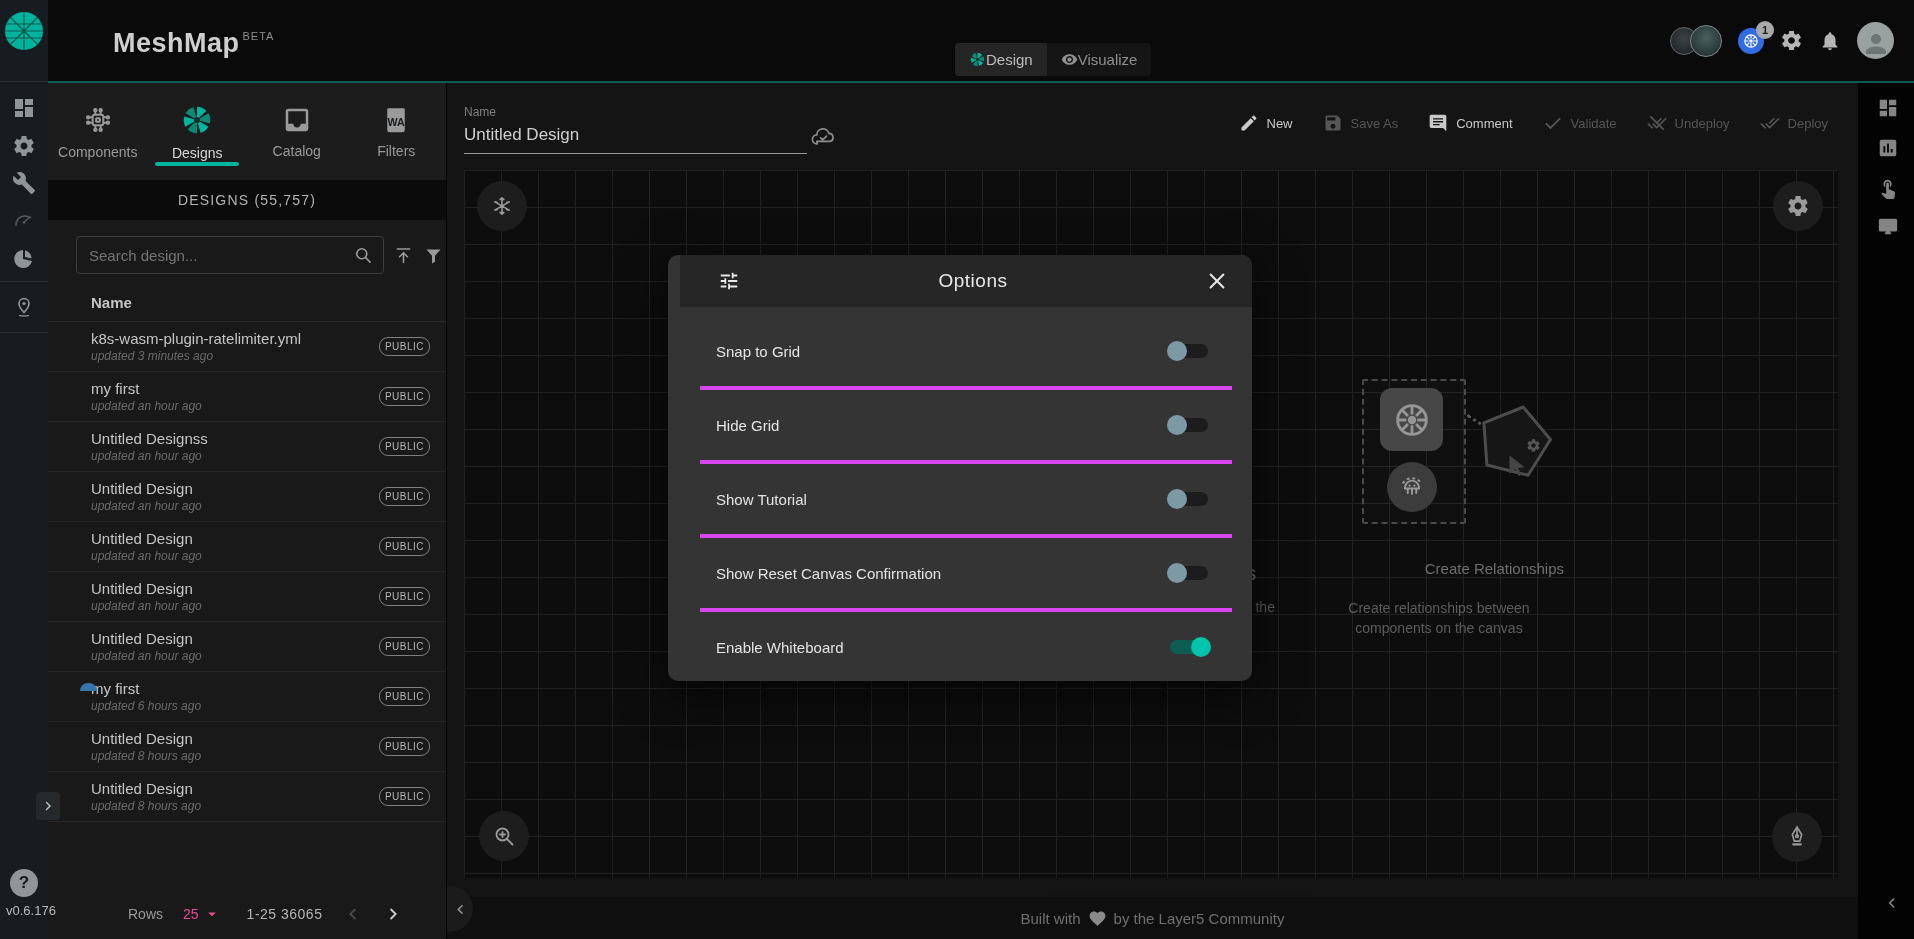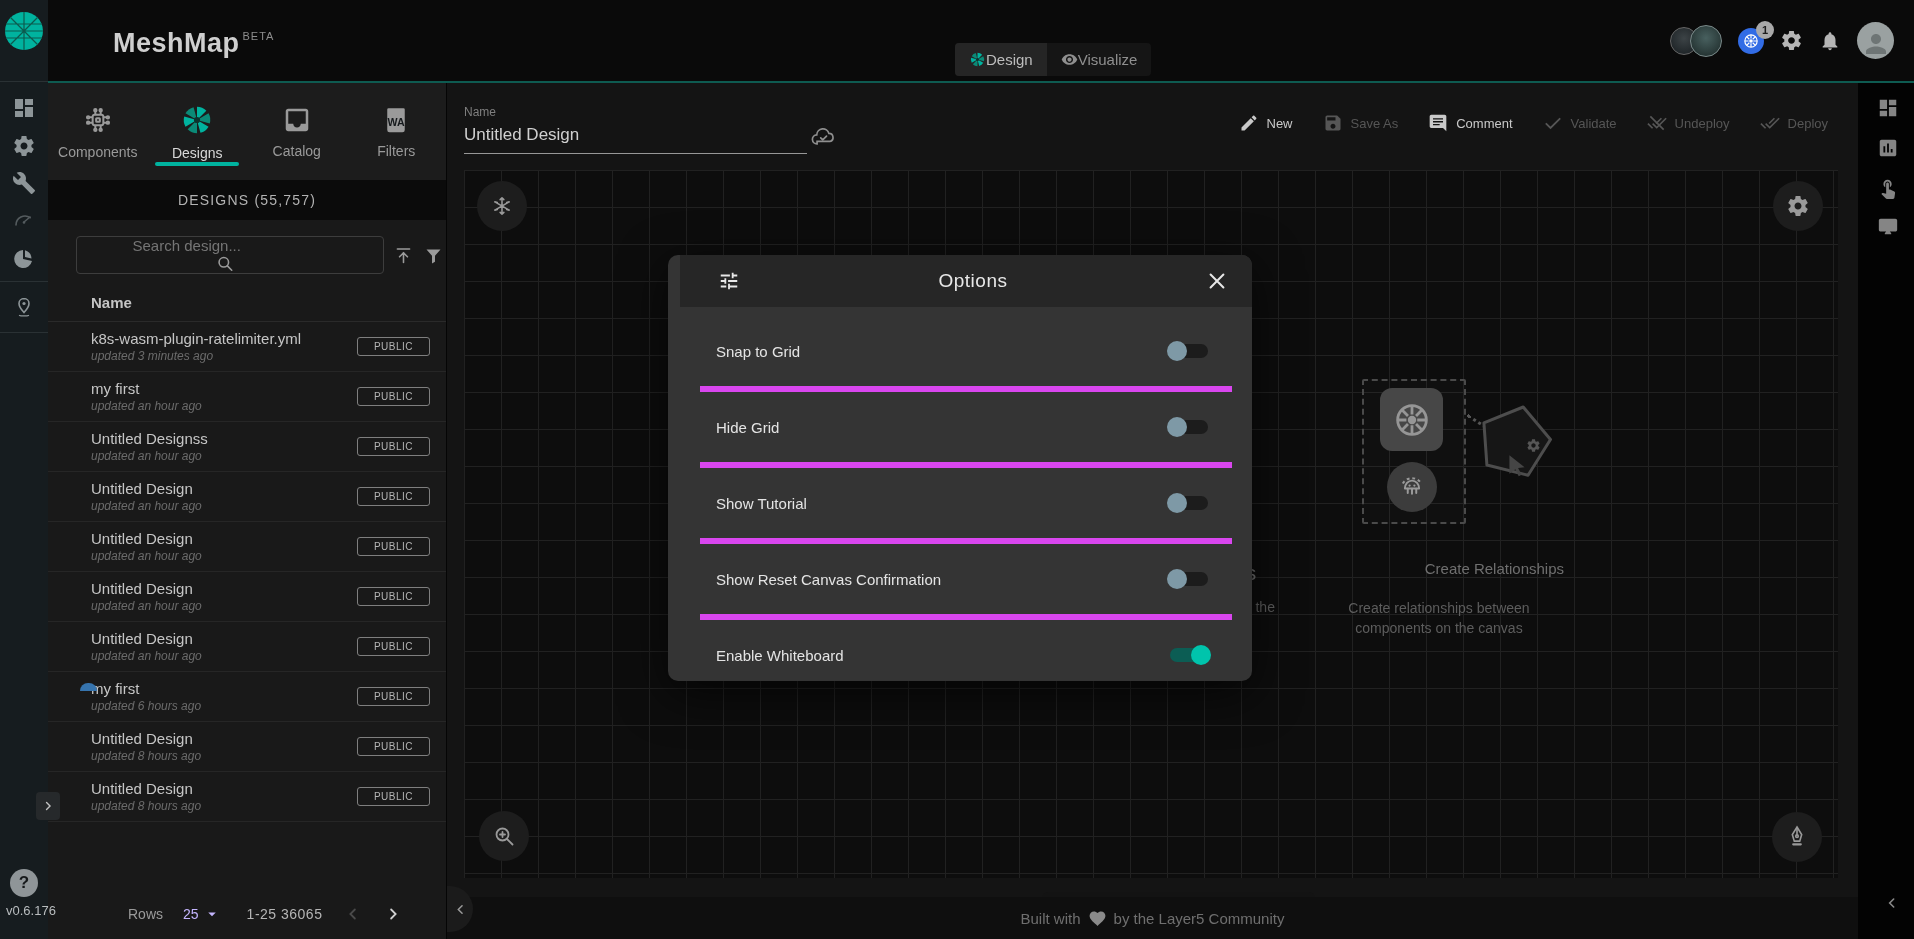--- a/index.html
+++ b/index.html
@@ -46,39 +46,39 @@
   .ptab{flex:1;display:flex;flex-direction:column;align-items:center;justify-content:center;gap:8px;cursor:pointer;}
   .ptab .lbl{font-size:14px;color:#9a9a9a;}
   .ptab.active .lbl{color:#d8d8d8;}
   .ptab .underline{display:none;}
   .ptab.active .underline{display:block;position:absolute;top:79px;width:84px;height:4px;border-radius:2px;background:#00B39F;}
   .ptab-ic{color:#9a9a9a;}
   #sectionBar{left:0;top:97px;width:398px;height:40px;background:#0b0b0b;display:flex;align-items:center;justify-content:center;
      font-size:14px;color:#b3b3b3;letter-spacing:1.2px;}
   #searchRow{left:0;top:137px;width:398px;height:70px;display:flex;align-items:center;}
   #searchBox{margin-left:28px;width:306px;height:36px;border:1px solid #3d3d3d;border-radius:4px;background:transparent;
-     display:flex;align-items:center;flex-direction:column;}
+     display:flex;align-items:center;}
   #searchBox input{flex:1;background:transparent;border:none;outline:none;color:#bdbdbd;font-size:15px;padding:0 8px 0 12px;
      font-family:"Liberation Sans",sans-serif;}
   #searchBox input::placeholder{color:#757575;}
   #searchBox .mag{color:#9a9a9a;margin-right:10px;}
   .side-tool{color:#9a9a9a;margin-left:9px;}
   #nameHeader{left:43px;top:211px;font-size:15px;font-weight:bold;color:#c4c4c4;}
   #listHead-div{left:0;top:238px;width:398px;height:1px;background:#2a2a2a;}
   #designList{left:0;top:239px;width:398px;}
   .drow{position:relative;height:49px;border-bottom:1px solid #262626;display:flex;align-items:center;cursor:pointer;}
   .drow-txt{margin-left:43px;flex:1;min-width:0;}
   .drow-name{font-size:15px;color:#c6c6c6;white-space:nowrap;overflow:hidden;}
   .drow-upd{font-size:12px;font-style:italic;color:#6b6b6b;margin-top:2px;}
-  .badge{margin-right:16px;border:1px solid #7f7f7f;border-radius:3px;color:#b5b5b5;
-     font-size:10px;letter-spacing:.5px;padding:3px 16px;}
+  .badge{margin-right:16px;border:1px solid #7f7f7f;border-radius:9px;color:#b5b5b5;
+     font-size:10px;letter-spacing:.5px;padding:3px 5px;}
   #avatarPeek{left:32px;top:600px;width:17px;height:8px;border-radius:9px 9px 0 0;background:#3674ae;}
   #pagination{left:0;top:806px;width:398px;height:50px;display:flex;align-items:center;color:#9a9a9a;font-size:14px;}
   #pagination .rows-lbl{margin-left:80px;}
-  #pagination .size{margin-left:20px;color:#c4b5fd;display:flex;align-items:center;gap:4px;cursor:pointer;justify-content:flex-end;}
+  #pagination .size{margin-left:20px;color:#ec4899;display:flex;align-items:center;gap:4px;cursor:pointer;justify-content:flex-end;}
   #pagination .range{margin-left:26px;color:#b5b5b5;letter-spacing:.5px;}
   .pg-chev{margin-left:22px;cursor:pointer;}
   .pg-chev.disabled{color:#4a4a4a;}
   .pg-chev.enabled{color:#d0d0d0;}
 
   
   #main{left:447px;top:83px;width:1411px;height:856px;background:#141414;}
   #nameField{left:17px;top:22px;}
   #nameField .lab{font-size:12px;color:#7f7f7f;}
   #nameField .val{width:343px;font-size:17px;color:#d0d0d0;border:none;border-bottom:1px solid #979797;
@@ -122,21 +122,21 @@
   #rrCollapse{left:26px;top:812px;color:#8a8a8a;position:absolute;cursor:pointer;}
 
   
   #modal{left:668px;top:255px;width:572px;height:426px;border-radius:10px;background:#343434;
      box-shadow:0 12px 48px rgba(0,0,0,.65);z-index:50;overflow:hidden;padding-left:12px;}
   #modalHead{height:52px;background:#262626;display:flex;align-items:center;}
   #modalHead .tune{margin-left:38px;color:#e8e8e8;}
   #modalTitle{flex:1;text-align:center;font-size:19px;color:#e8e8e8;letter-spacing:.5px;}
   #modalClose{margin-right:24px;color:#e8e8e8;cursor:pointer;width:22px;height:22px;}
   #modalBody{padding-top:9px;}
-  .orow{height:70px;margin:0 20px;border-bottom:6px solid #d946ef;display:flex;align-items:center;justify-content:space-between;gap:48px;}
+  .orow{height:70px;margin:0 20px;border-bottom:4px solid #d946ef;display:flex;align-items:center;justify-content:space-between;gap:48px;}
   .olabel{margin-left:16px;font-size:15px;color:#e4e4e4;}
   .toggle{position:relative;margin-right:24px;width:38px;height:14px;border-radius:7px;background:#1c1c1c;cursor:pointer;}
   .toggle .knob{position:absolute;left:-3px;top:-3px;width:20px;height:20px;border-radius:50%;background:#7E99A6;}
   .orow.on .toggle{background:#0c5d54;}
   .orow.on .toggle .knob{left:auto;right:-3px;background:#00C4AC;}
 </style>
 </head>
 <body>
 
 <svg width="0" height="0" style="position:absolute">

